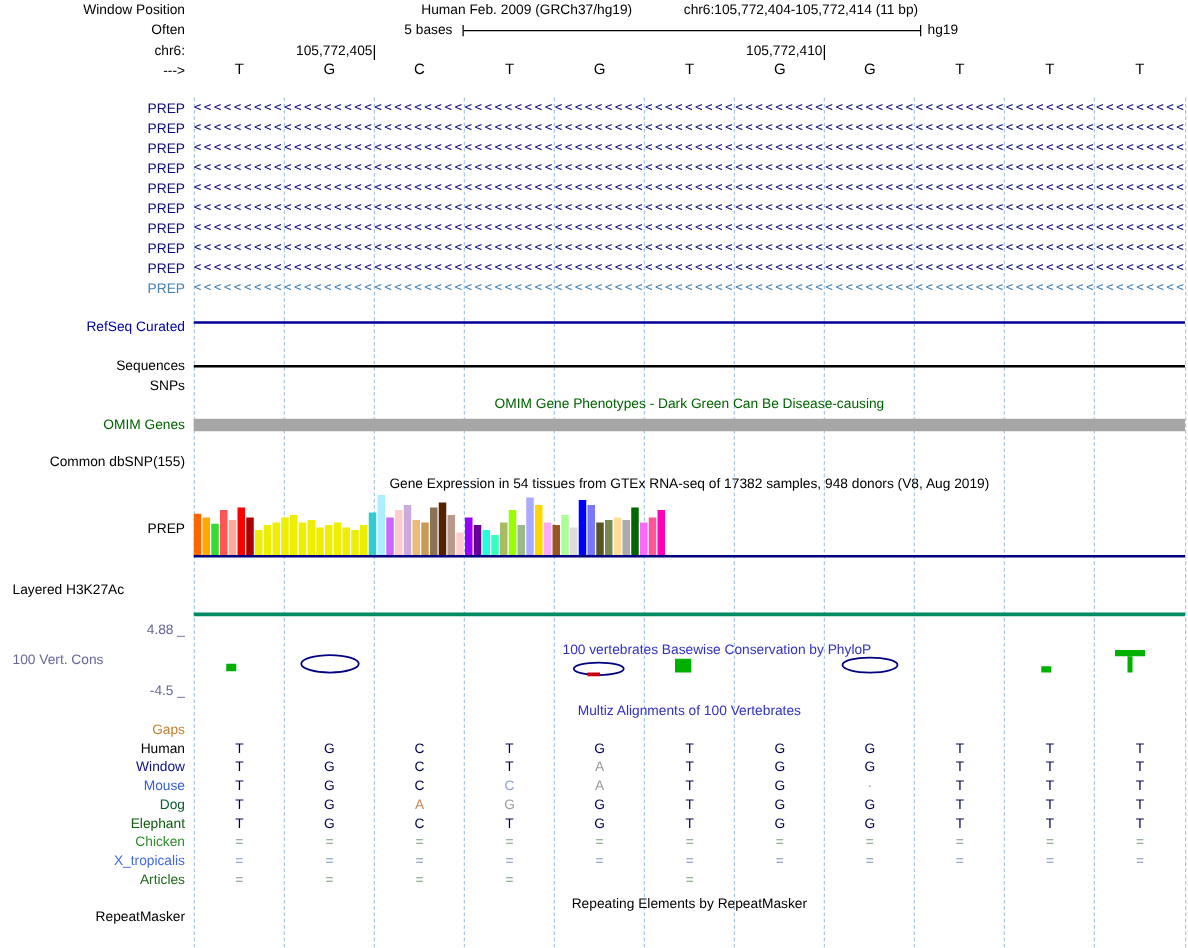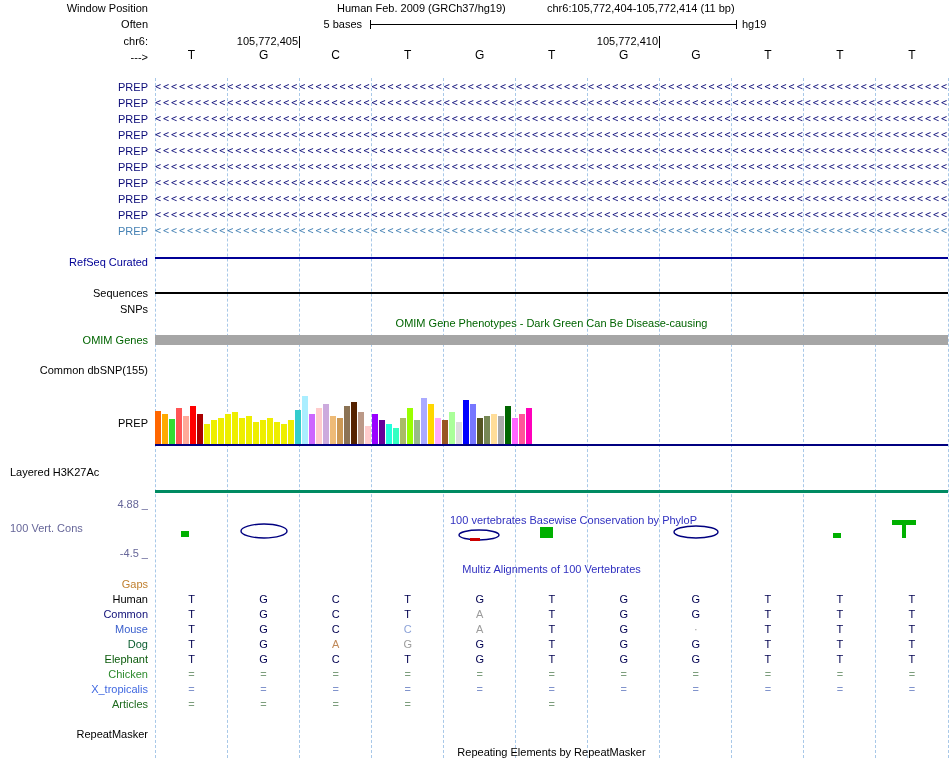--- a/index.html
+++ b/index.html
@@ -73,35 +73,36 @@
   <div class="hline" style="top:292px;height:2px;background:#000"></div>
 
   <div class="llabel" style="top:302px">SNPs</div>
 
   <div class="ctitle" style="top: 317px; color: rgb(0, 100, 0);">OMIM Gene Phenotypes - Dark Green Can Be Disease-causing</div>
   <div class="llabel" style="top: 333px; color: rgb(0, 100, 0);">OMIM Genes</div>
   <div class="hline" style="top: 335px; height: 10px; background: rgb(166, 166, 166);"></div>
 
   <div class="llabel" style="top:363px">Common dbSNP(155)</div>
 
+  <div class="ctitle" style="top:381px">Gene Expression in 54 tissues from GTEx RNA-seq of 17382 samples, 948 donors (V8, Aug 2019)</div>
   <div class="llabel" style="top:416px">PREP</div>
   <div class="hline" style="top: 444px; height: 2px; background: rgb(0, 0, 128);"></div>
 
   <div class="llabel llabel-l" style="top:465px">Layered H3K27Ac</div>
   <div class="hline" style="top: 490px; height: 3px; background: rgb(0, 139, 98);"></div>
 
   <div class="llabel" style="top: 497px; color: rgb(102, 102, 153);">4.88 _</div>
   <div class="ctitle" style="top: 514px; color: rgb(48, 48, 192); margin-left: 22px;">100 vertebrates Basewise Conservation by PhyloP</div>
   <div class="llabel llabel-l" style="top: 521px; color: rgb(102, 102, 153);">100 Vert. Cons</div>
   <div class="llabel" style="top: 546px; color: rgb(102, 102, 153);">-4.5 _</div>
 
   <div class="ctitle" style="top: 563px; color: rgb(48, 48, 192);">Multiz Alignments of 100 Vertebrates</div>
   <div class="llabel" style="top: 577px; color: rgb(192, 128, 48);">Gaps</div>
 
-  <div class="ctitle" style="top:746px">Repeating Elements by RepeatMasker</div>
+  <div class="ctitle" style="top:717px">Repeating Elements by RepeatMasker</div>
   <div class="llabel" style="top:727px">RepeatMasker</div>
 
 <div class="base" style="left: 171.523px; top: 49px;">T</div>
     <div class="base" style="left: 243.568px; top: 49px;">G</div>
     <div class="base" style="left: 315.614px; top: 49px;">C</div>
     <div class="base" style="left: 387.659px; top: 49px;">T</div>
     <div class="base" style="left: 459.705px; top: 49px;">G</div>
     <div class="base" style="left: 531.75px; top: 49px;">T</div>
     <div class="base" style="left: 603.795px; top: 49px;">G</div>
     <div class="base" style="left: 675.841px; top: 49px;">G</div>
@@ -189,21 +190,21 @@
     <div class="alignb" style="left: 243.568px; top: 592px; color: rgb(0, 0, 80);">G</div>
     <div class="alignb" style="left: 315.614px; top: 592px; color: rgb(0, 0, 80);">C</div>
     <div class="alignb" style="left: 387.659px; top: 592px; color: rgb(0, 0, 80);">T</div>
     <div class="alignb" style="left: 459.705px; top: 592px; color: rgb(0, 0, 80);">G</div>
     <div class="alignb" style="left: 531.75px; top: 592px; color: rgb(0, 0, 80);">T</div>
     <div class="alignb" style="left: 603.795px; top: 592px; color: rgb(0, 0, 80);">G</div>
     <div class="alignb" style="left: 675.841px; top: 592px; color: rgb(0, 0, 80);">G</div>
     <div class="alignb" style="left: 747.886px; top: 592px; color: rgb(0, 0, 80);">T</div>
     <div class="alignb" style="left: 819.932px; top: 592px; color: rgb(0, 0, 80);">T</div>
     <div class="alignb" style="left: 891.977px; top: 592px; color: rgb(0, 0, 80);">T</div>
-    <div class="llabel" style="top: 607px; color: rgb(16, 16, 120);">Common</div>
+    <div class="llabel" style="top: 607px; color: rgb(16, 16, 120);">Window</div>
     <div class="alignb" style="left: 171.523px; top: 607px; color: rgb(0, 0, 80);">T</div>
     <div class="alignb" style="left: 243.568px; top: 607px; color: rgb(0, 0, 80);">G</div>
     <div class="alignb" style="left: 315.614px; top: 607px; color: rgb(0, 0, 80);">C</div>
     <div class="alignb" style="left: 387.659px; top: 607px; color: rgb(0, 0, 80);">T</div>
     <div class="alignb" style="left: 459.705px; top: 607px; color: rgb(156, 156, 156);">A</div>
     <div class="alignb" style="left: 531.75px; top: 607px; color: rgb(0, 0, 80);">T</div>
     <div class="alignb" style="left: 603.795px; top: 607px; color: rgb(0, 0, 80);">G</div>
     <div class="alignb" style="left: 675.841px; top: 607px; color: rgb(0, 0, 80);">G</div>
     <div class="alignb" style="left: 747.886px; top: 607px; color: rgb(0, 0, 80);">T</div>
     <div class="alignb" style="left: 819.932px; top: 607px; color: rgb(0, 0, 80);">T</div>

